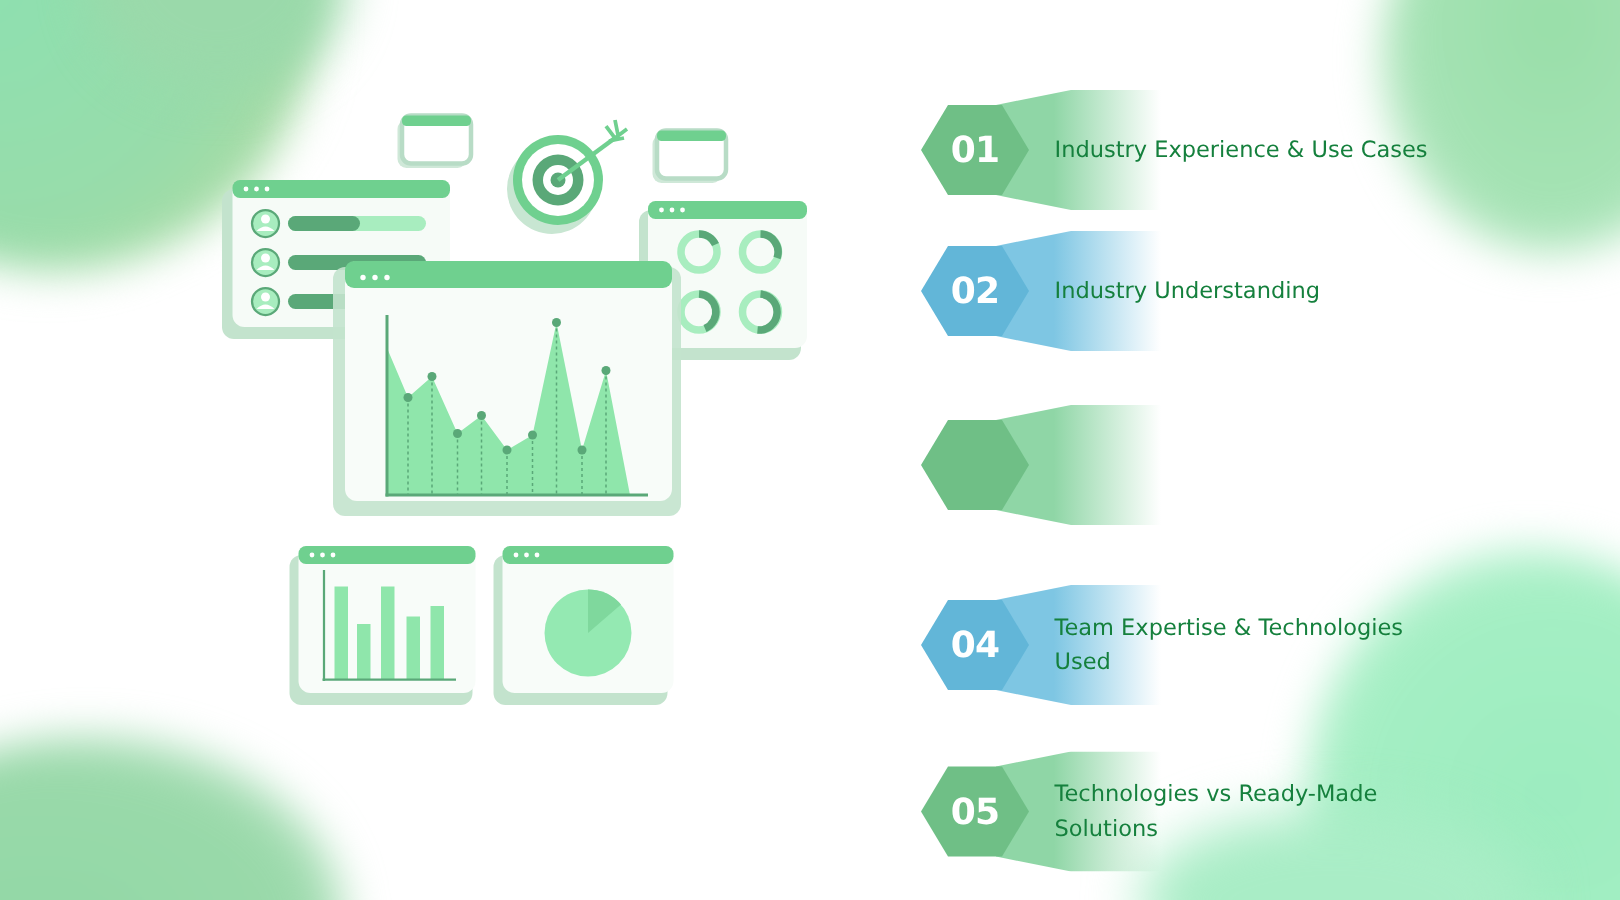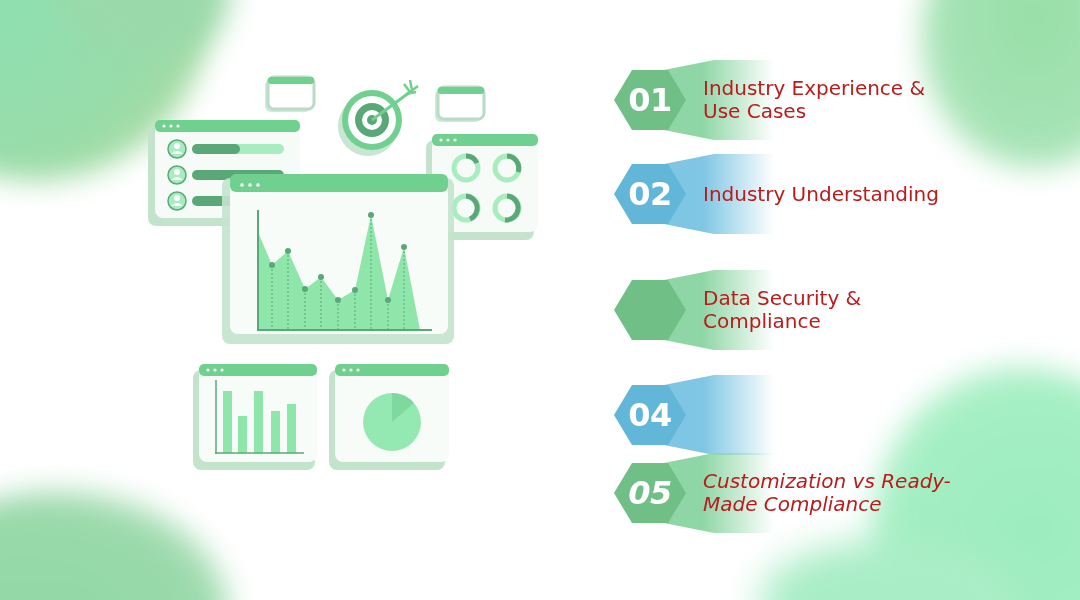--- a/index.html
+++ b/index.html
@@ -20,23 +20,23 @@
     background: radial-gradient(ellipse at 55% 50%, #9cecbf 0%, #a5efc4 60%, rgba(255,255,255,0) 100%); }
   .blob-br2 { left: 760px; top: 540px; width: 260px; height: 120px;
     background: #a9edc6; filter: blur(18px); }
 
   .illus { position: absolute; left: 0; top: 0; width: 600px; height: 600px; }
 
   .item { position: absolute; left: 614px; width: 440px; height: 80px; }
   .ribbon { position: absolute; left: 0; top: 0; width: 160px; height: 80px; }
   .badge-num { position: absolute; left: 0; top: 0; width: 72px; height: 80px;
     display: flex; align-items: center; justify-content: center;
-    color: #ffffff; font-family: "DejaVu Sans", sans-serif; font-weight: bold; font-size: 32px; letter-spacing: -0.5px; }
+    color: #ffffff; font-family: "DejaVu Sans", sans-serif; font-weight: bold; font-size: 24px; letter-spacing: -0.5px; }
   .label { position: absolute; left: 89px; top: 50%; transform: translateY(-50%);
-    color: #b91c1c; font-family: "DejaVu Sans", sans-serif; font-size: 20px; line-height: 23px; width: 260px; }
+    color: #15803d; font-family: "DejaVu Sans", sans-serif; font-size: 15px; line-height: 23px; width: 260px; }
 </style>
 </head>
 <body>
 
 <div class="blob blob-tl"></div>
 <div class="blob blob-tl2"></div>
 <div class="blob blob-tr"></div>
 <div class="blob blob-bl"></div>
 <div class="blob blob-br"></div>
 <div class="blob blob-br2"></div>
@@ -204,31 +204,31 @@
   </svg>
   <div class="badge-num">02</div>
   <div class="label">Industry Understanding</div>
 </div>
 
 <div class="item" style="top:270px;">
   <svg class="ribbon" viewBox="0 0 160 80">
     <polygon points="50,10 100,0 160,0 160,80 100,80 50,70" fill="url(#gg)"></polygon>
     <polygon points="18,10 54,10 72,40 54,70 18,70 0,40" fill="#6fbf86"></polygon>
   </svg>
-  <div class="label">Data Security &amp; Compliance</div>
-</div>
-
-<div class="item" style="top:375px;">
+</div>
+
+<div class="item" style="top:390px;">
   <svg class="ribbon" viewBox="0 0 160 80">
     <polygon points="50,10 100,0 160,0 160,80 100,80 50,70" fill="url(#gb)"></polygon>
     <polygon points="18,10 54,10 72,40 54,70 18,70 0,40" fill="#62b6d8"></polygon>
   </svg>
   <div class="badge-num">04</div>
-</div>
-
-<div class="item" style="top:453px;font-style:italic;">
+  <div class="label">Team Expertise &amp; Technologies Used</div>
+</div>
+
+<div class="item" style="top:501px;">
   <svg class="ribbon" viewBox="0 0 160 80">
     <polygon points="50,10 100,0 160,0 160,80 100,80 50,70" fill="url(#gg)"></polygon>
     <polygon points="18,10 54,10 72,40 54,70 18,70 0,40" fill="#6fbf86"></polygon>
   </svg>
   <div class="badge-num">05</div>
-  <div class="label">Customization vs Ready-Made Compliance</div>
+  <div class="label">Technologies vs Ready-Made Solutions</div>
 </div>
 
 </body></html>

